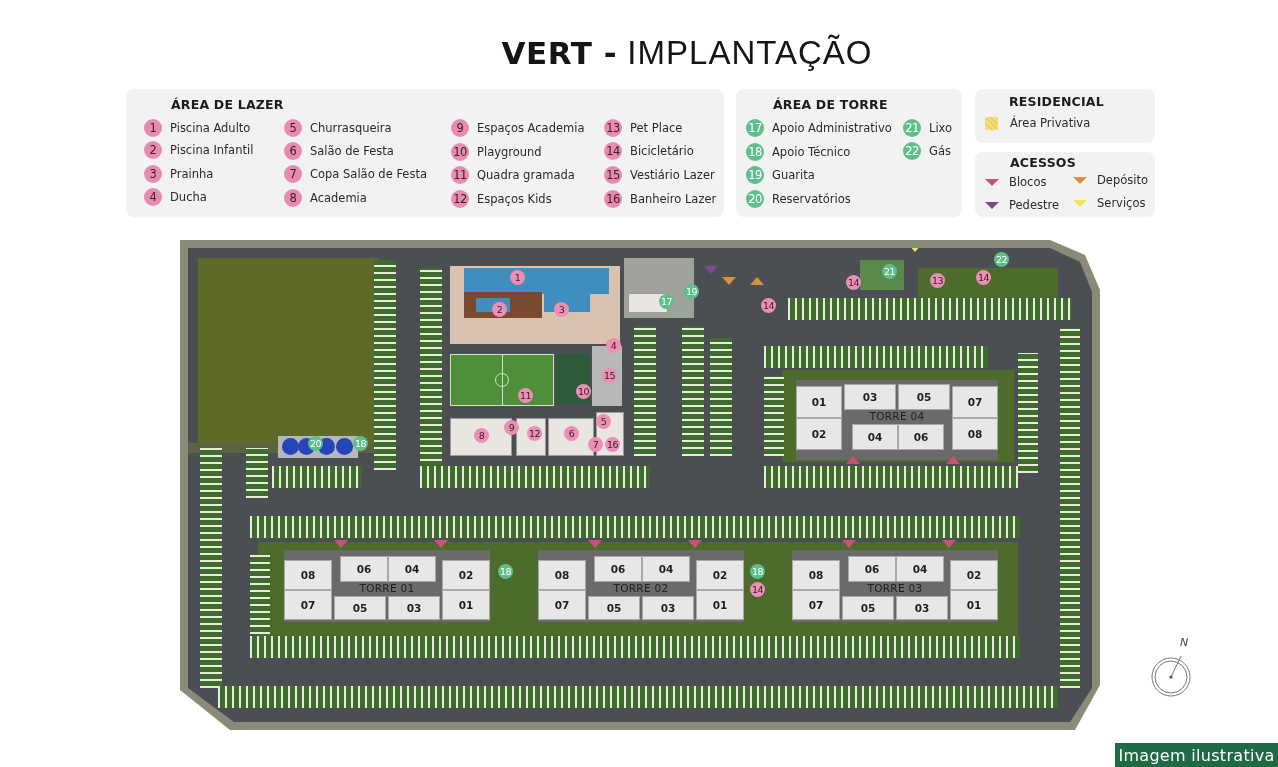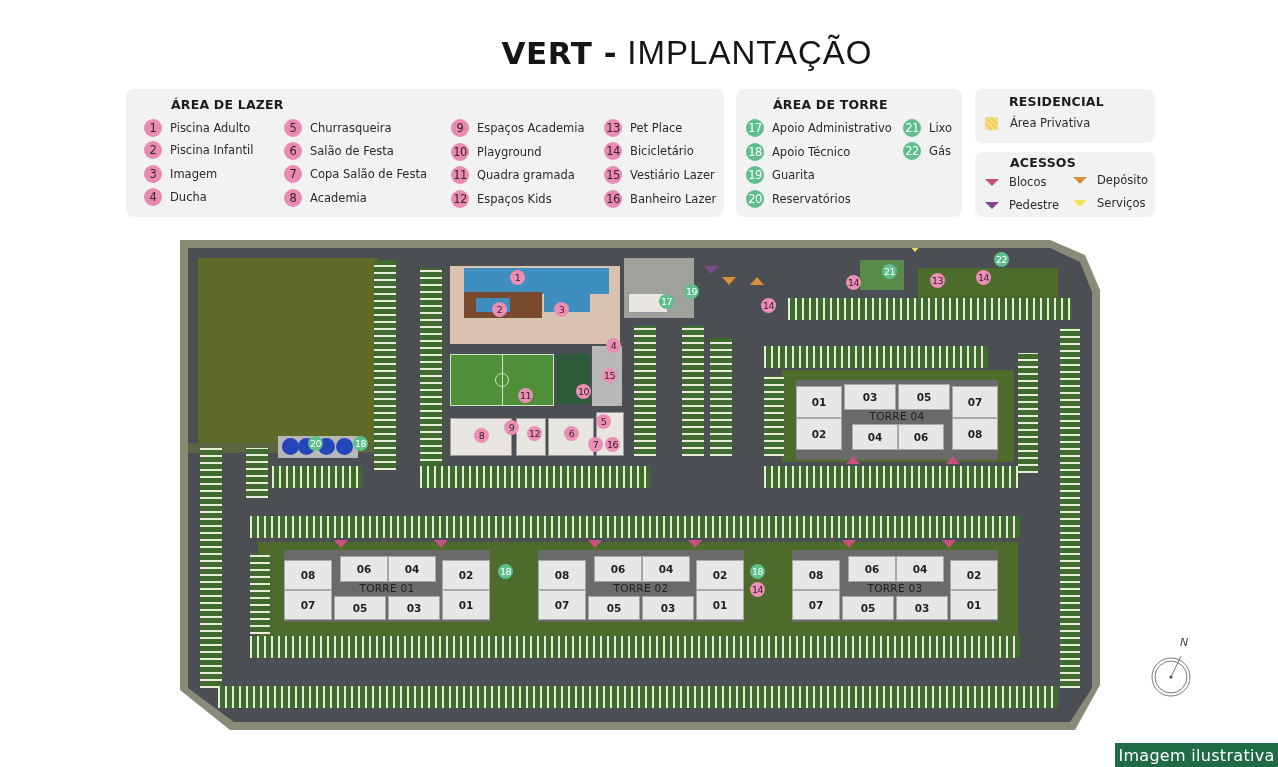--- a/index.html
+++ b/index.html
@@ -136,21 +136,21 @@
   <div class="legend-item" style="left:18px;top:29px;">
       <span class="badge pink">1</span>
       <span>Piscina Adulto</span>
     </div>
   <div class="legend-item" style="left:18px;top:51px;">
       <span class="badge pink">2</span>
       <span>Piscina Infantil</span>
     </div>
   <div class="legend-item" style="left:18px;top:75px;">
       <span class="badge pink">3</span>
-      <span>Imagem</span>
+      <span>Prainha</span>
     </div>
   <div class="legend-item" style="left:18px;top:98px;">
       <span class="badge pink">4</span>
       <span>Ducha</span>
     </div>
 
   <div class="legend-item" style="left:158px;top:29px;">
       <span class="badge pink">5</span>
       <span>Churrasqueira</span>
     </div>

